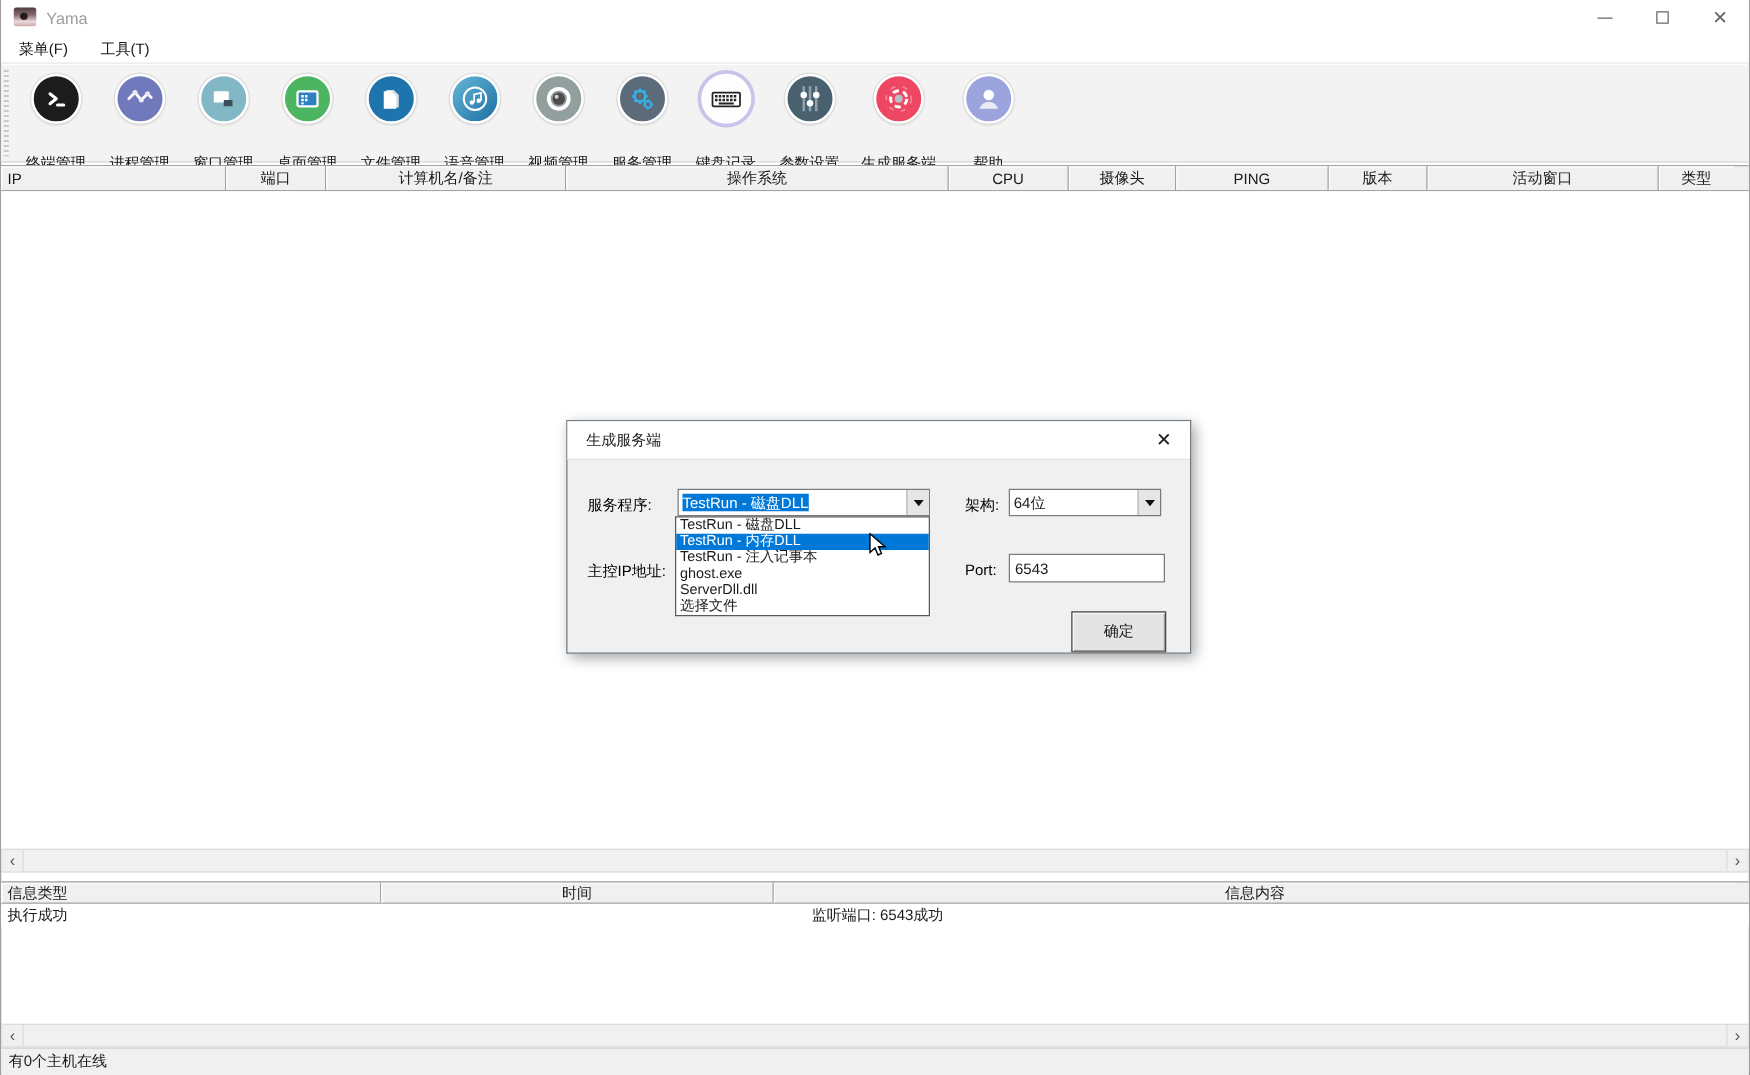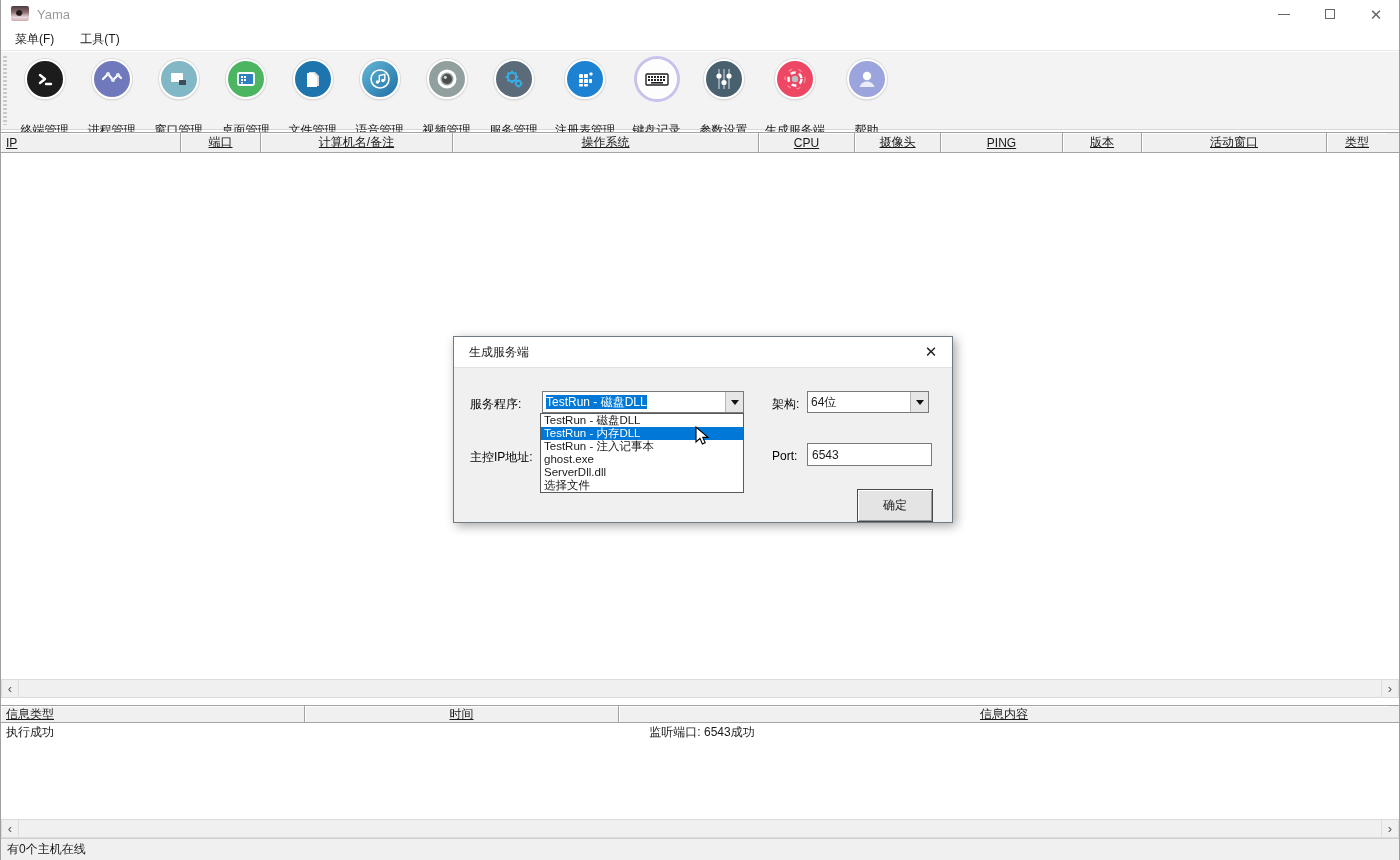--- a/index.html
+++ b/index.html
@@ -36,21 +36,21 @@
   .tool-circle { width:40px; height:40px; border-radius:50%; border:2px solid #fff;
                  box-shadow:0 0 0 1px #dcdcdc, 0 1px 2px rgba(0,0,0,.18);
                  display:flex; align-items:center; justify-content:center; margin-top:2px; }
   .tool-label { margin-top:23px; font-size:12px; color:#161616; white-space:nowrap; }
 
   
   .list-header { position:absolute; left:0; top:132px; width:100%; height:21px; background:#f0f0f0;
                  border-top:1px solid #a3a3a3; border-bottom:1px solid #a3a3a3; display:flex; }
   .hdr-cell { height:100%; display:flex; align-items:center; justify-content:center;
               border-right:1px solid #a3a3a3; box-shadow:inset 1px 1px 0 #fff; font-size:12px;
-              overflow:hidden; white-space:nowrap;text-decoration:underline; }
+              overflow:hidden; white-space:nowrap; }
   .hdr-cell.left { justify-content:flex-start; padding-left:5px; }
 
   .main-area { position:absolute; left:0; top:153px; width:100%; height:526px; background:#fff; }
 
   
   .hscroll { position:absolute; left:0; width:100%; height:19px; background:#f0f0f0;
              border:1px solid #dcdcdc; display:flex; justify-content:space-between; align-items:center; }
   .sb-arrow { width:17px; height:17px; display:flex; align-items:center; justify-content:center;
               color:#555; font-size:13px; background:#f0f0f0; }
 
@@ -209,37 +209,20 @@
             </g>
           <g stroke="#35b1e8" stroke-width="1.6" fill="none">
               <circle cx="17.5" cy="17.5" r="2.6"></circle>
               <path d="M17.5 13.6v1.4M17.5 20v1.4M13.6 17.5h1.4M20 17.5h1.4"></path>
             </g>
         </svg>
       </div>
       <div class="tool-label">服务管理</div>
     </div>
 
-    <div class="tool-btn wide">
-      <div class="tool-circle" style="background: rgb(29, 130, 210);">
-        <svg width="24" height="24" viewBox="0 0 24 24">
-            <g fill="#fff">
-              <rect x="6" y="7" width="4" height="4" rx="0.8"></rect>
-              <rect x="11" y="7" width="4" height="4" rx="0.8"></rect>
-              <rect x="16.5" y="5.5" width="3" height="3" rx="0.8"></rect>
-              <rect x="6" y="12" width="4" height="4" rx="0.8"></rect>
-              <rect x="11" y="12" width="4" height="4" rx="0.8"></rect>
-              <rect x="16" y="12" width="3" height="4" rx="0.8"></rect>
-              <rect x="6" y="17" width="4" height="2.5" rx="0.8"></rect>
-              <rect x="11" y="17" width="4" height="2.5" rx="0.8"></rect>
-            </g>
-          </svg>
-      </div>
-      <div class="tool-label">注册表管理</div>
-    </div>
 
     <div class="tool-btn">
       <div class="tool-circle" style="background:#fdfdfe; box-shadow:0 0 0 3px #c9c2ea, 0 1px 2px rgba(0,0,0,.15)">
         <svg width="30" height="30" viewBox="0 0 30 30">
             <rect x="4" y="10" width="22" height="11" rx="1" fill="#fff" stroke="#222" stroke-width="1.4"></rect>
             <g fill="#222">
               <rect x="6" y="12" width="2" height="2"></rect>
               <rect x="9" y="12" width="2" height="2"></rect>
               <rect x="12" y="12" width="2" height="2"></rect>
               <rect x="15" y="12" width="2" height="2"></rect>

